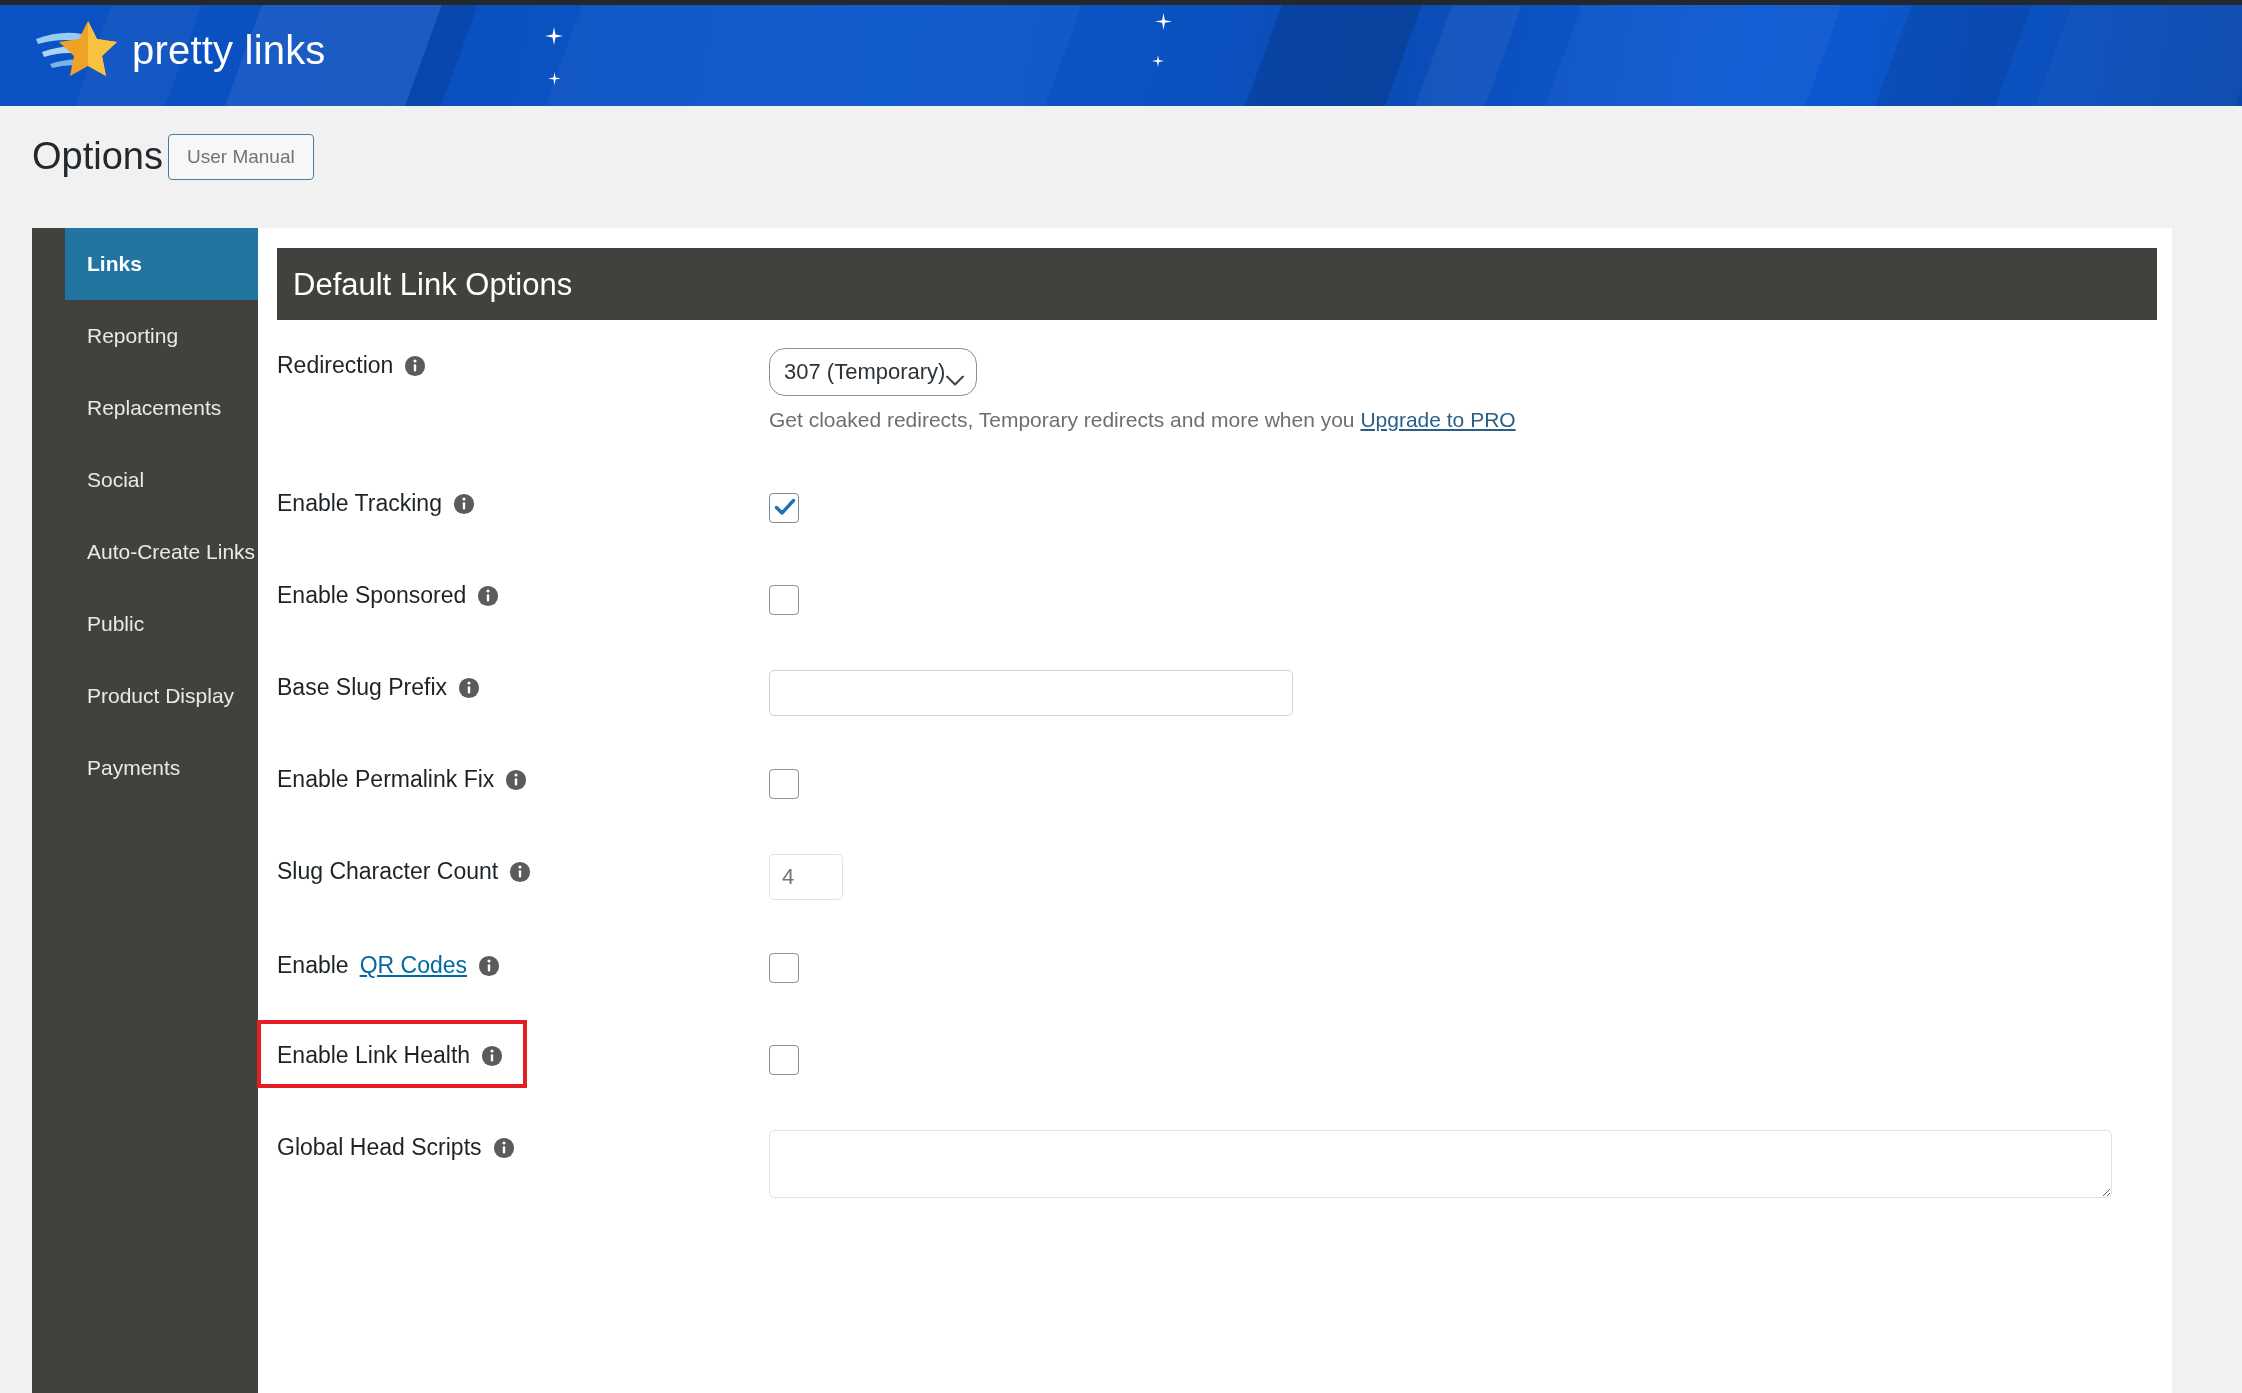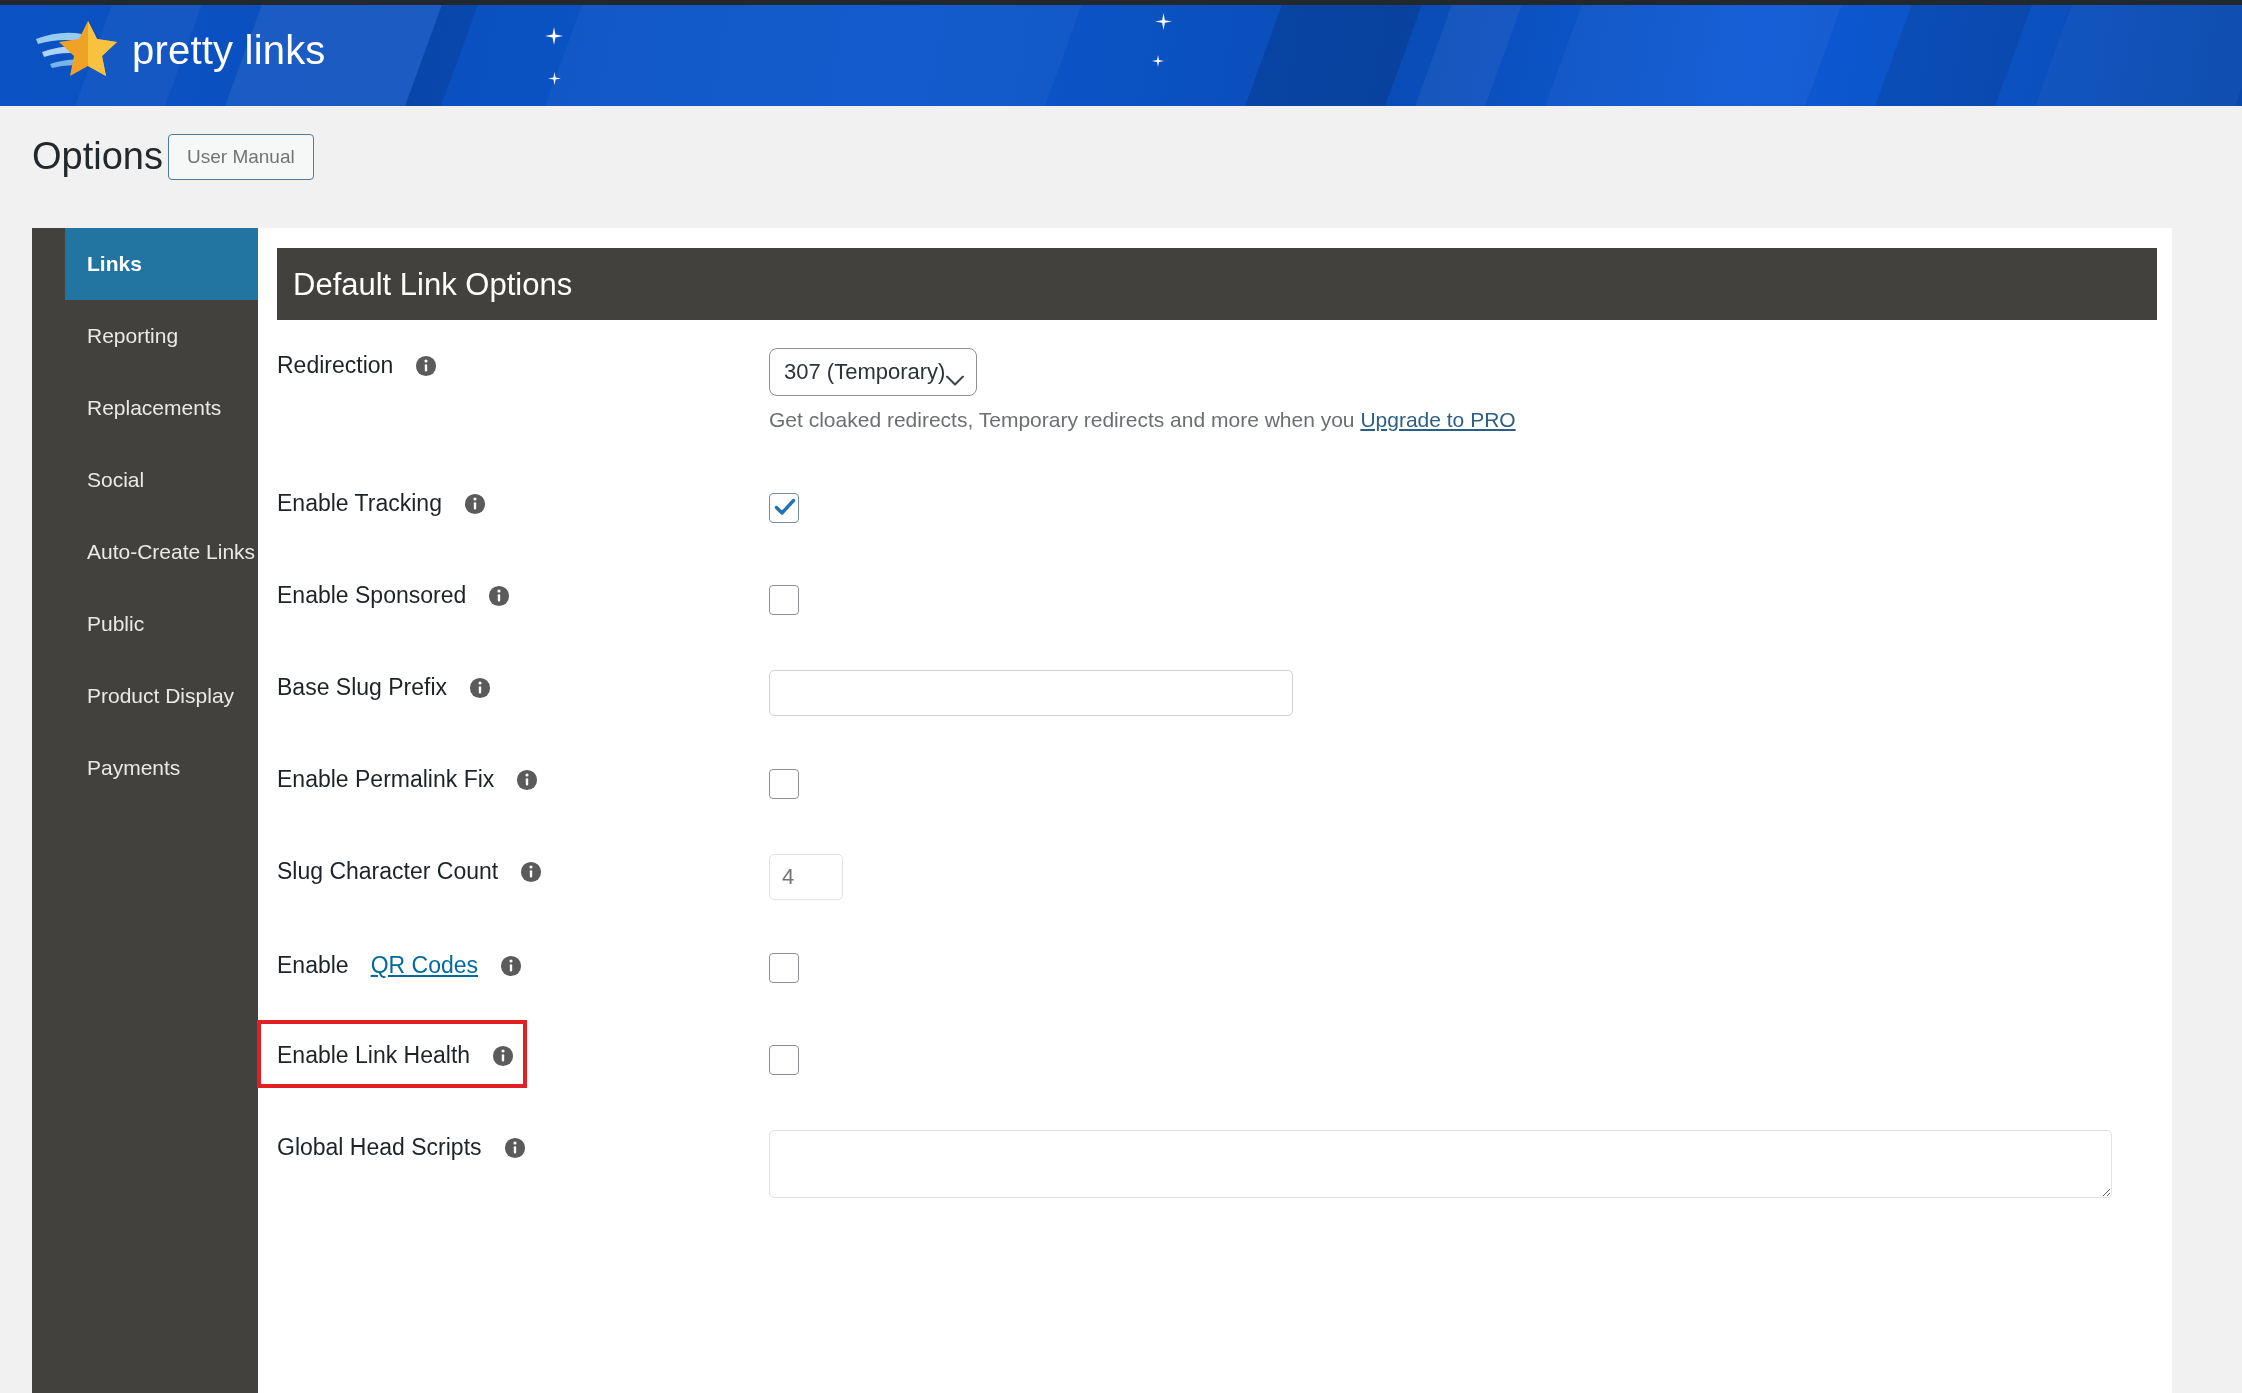--- a/index.html
+++ b/index.html
@@ -126,21 +126,21 @@
 
   .row {
     position: relative;
     display: flex;
     align-items: flex-start;
     min-height: 92px;
   }
   .row-label {
     width: 492px;
     padding-top: 26px;
-    display: flex; align-items: center; gap: 22px;
+    display: flex; align-items: center; gap: 11px;
     font-size: 23px; color: #1d2327;
     white-space: nowrap;
     position: relative;
   }
   .row-label .lbl-text { line-height: 1; }
   .inline-link {
     color: #0369a1; text-decoration: underline; cursor: pointer;
   }
   .row-field {
     padding-top: 20px;
@@ -158,21 +158,21 @@
 
   
   .info-icon { display:block; width: 22px; height: 22px; flex: none; }
 
   
   .select-box {
     position: relative;
     display: inline-flex; align-items: center;
     height: 48px; width: 208px;
     padding: 0 14px;
-    border: 1px solid #8c8f94; border-radius: 8px;
+    border: 1px solid #8c8f94; border-radius: 16px;
     background: #ffffff;
     font-size: 22px; color: #2c3338;
     cursor: pointer;
   }
   .select-caret {
     position: absolute; right: 12px; top: 50%;
     transform: translateY(-50%);
     width: 18px; height: 11px;
   }
   .hint {

